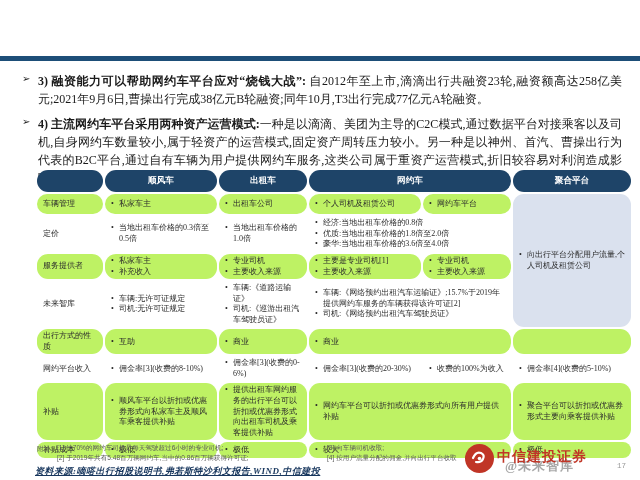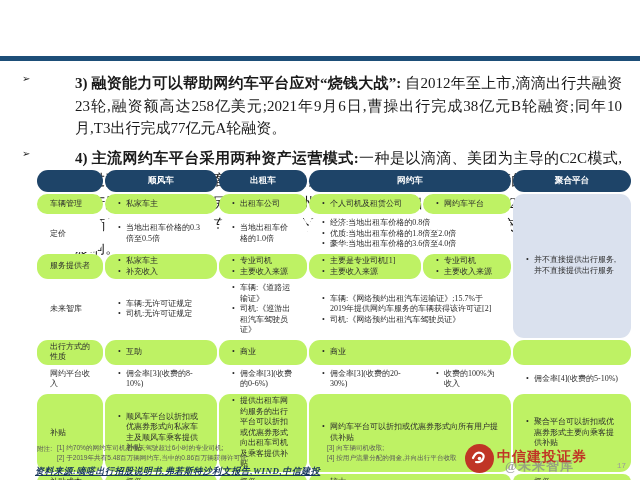--- a/index.html
+++ b/index.html
@@ -8,27 +8,27 @@
 
   
   .title{position:absolute;left:20px;top:16px;width:606px;font-size:17px;font-weight:bold;
          color:#1c3e66;letter-spacing:1px;}
   .title-bar{position:absolute;left:0;top:56px;width:640px;height:5px;background:#1d4e78;}
 
   
   .bullets{position:absolute;left:22px;top:72px;width:600px;}
   .bullet{display:flex;margin-bottom:7px;}
   .bullet .marker{flex:0 0 16px;font-size:10px;color:#222;padding-top:1px;}
-  .bullet .txt{flex:1;font-size:15px;line-height:1.5;color:#1a1a1a;text-align:justify;margin-left:37px;}
+  .bullet .txt{flex:1;font-size:12px;line-height:1.5;color:#1a1a1a;text-align:justify;}
   .bullet .lead{font-weight:bold;}
 
   
   table.cmp{position:absolute;left:35px;top:168px;width:590px;border-collapse:separate;
             border-spacing:2px;table-layout:fixed;}
-  table.cmp td{font-size:8px;line-height:1.32;padding:2px 13px;vertical-align:middle;color:#2b2b2b;border-radius:11px;}
+  table.cmp td{font-size:8px;line-height:1.32;padding:2px 6px;vertical-align:middle;color:#2b2b2b;border-radius:11px;}
   tr.head td{background:#1e4468;color:#ffffff;font-weight:bold;text-align:center;
              font-size:8.6px;height:18px;vertical-align:middle;}
   tr.light td{background:#bef264;}
   tr.white td{background:#ffffff;}
   td.lab{font-size:8.6px;color:#2f3b52;}
   td.agg{background:#dae1ee !important;}
   .li{position:relative;padding-left:8px;}
   .li::before{content:"•";position:absolute;left:0;top:0;}
 
   
@@ -98,21 +98,21 @@
         <td>
             <div class="li">出租车公司</div>
           </td>
         <td>
             <div class="li">个人司机及租赁公司</div>
           </td>
         <td>
             <div class="li">网约车平台</div>
           </td>
         <td class="agg" rowspan="4">
-          <div class="li">并不直接提供出行服务,并不直接提供出行服务</div>
+          <div class="li">向出行平台分配用户流量,个人司机及租赁公司</div>
         </td>
       </tr>
 
       <tr class="white" style="height:36px">
         <td class="lab">定价</td>
         <td>
             <div class="li">当地出租车价格的0.3倍至0.5倍</div>
           </td>
         <td>
             <div class="li">当地出租车价格的1.0倍</div>

